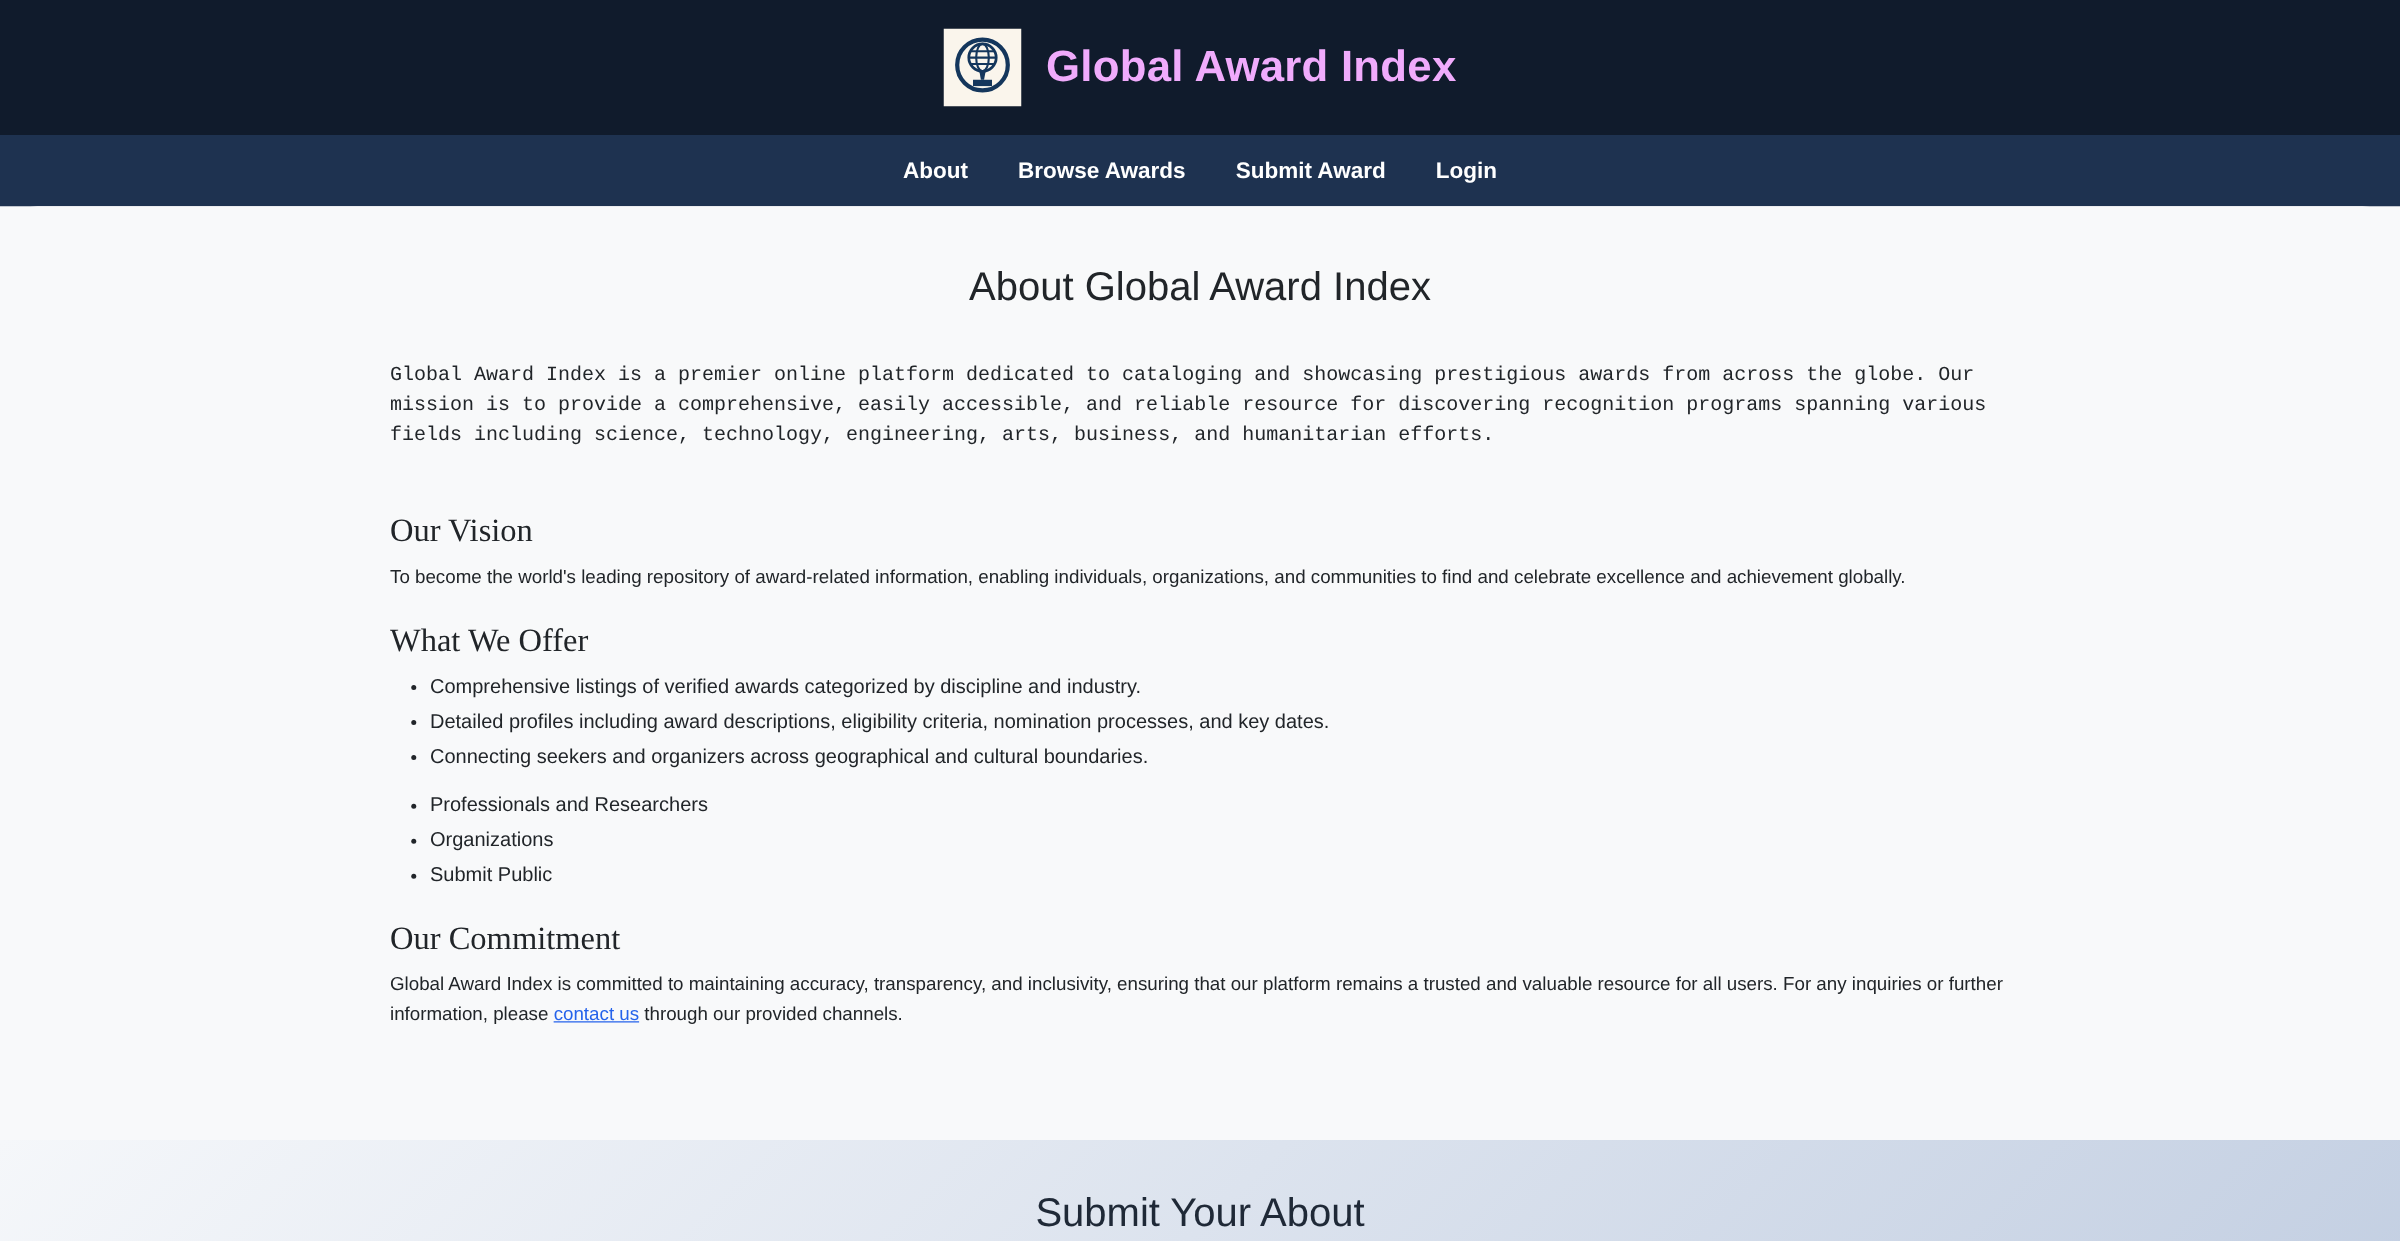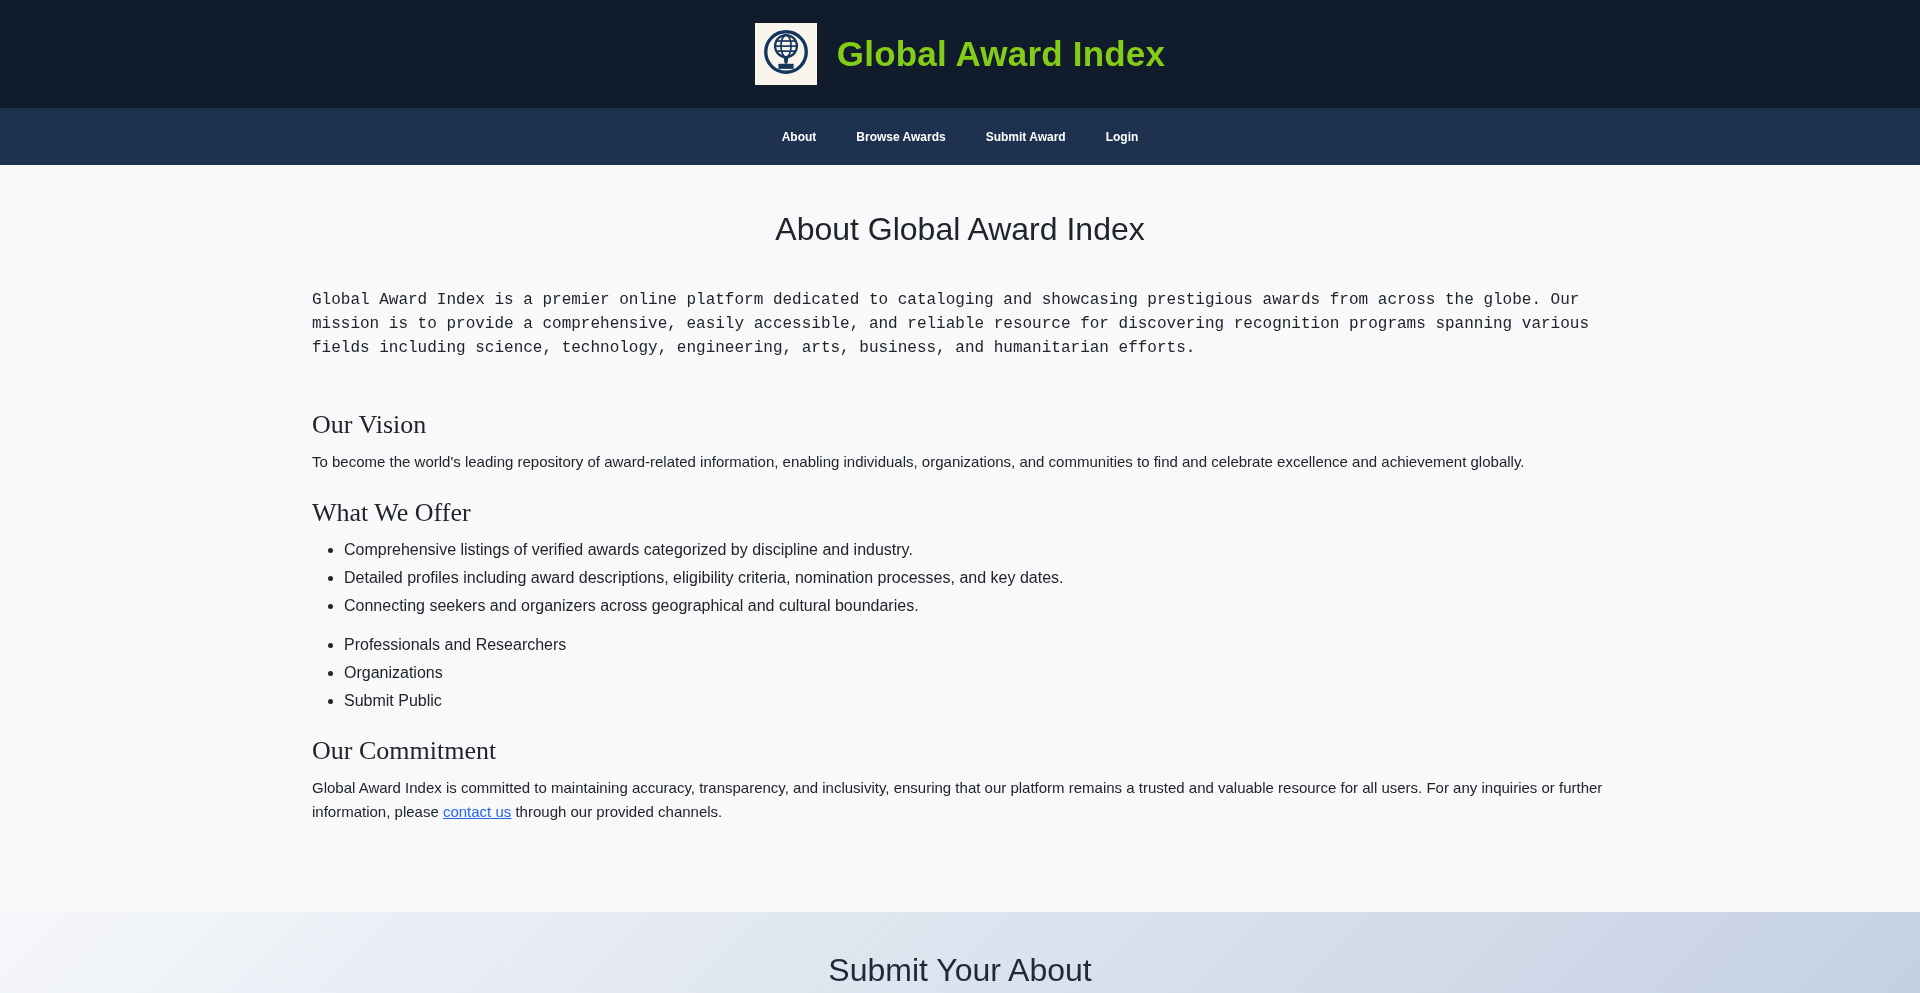--- a/index.html
+++ b/index.html
@@ -13,30 +13,30 @@
   
   .site-header {
     height: 108px; background: #101b2c;
     display: flex; align-items: center; justify-content: center; gap: 20px;
   }
   .logo-box {
     width: 62px; height: 62px; background: #faf5ec;
     display: flex; align-items: center; justify-content: center;
   }
   .site-title {
-    color: #84cc16; font-size: 35px; font-weight: 700; letter-spacing: 0.2px;
+    color: #f0abfc; font-size: 35px; font-weight: 700; letter-spacing: 0.2px;
   }
 
   
   .site-nav {
     height: 57px; background: #1e3250;
     display: flex; align-items: center; justify-content: center; gap: 40px;
   }
   .nav-link {
-    color: #ffffff; font-size: 12px; font-weight: 700;
+    color: #ffffff; font-size: 18px; font-weight: 700;
     text-decoration: none; cursor: pointer;
   }
 
   
   .main-area { background: #f8f9fa; height: 747px; border-radius: 30px; }
   .container { width: 1296px; margin: 0 auto; padding-top: 46px; }
   .page-title {
     font-size: 32px; font-weight: 400; text-align: center; color: #212529;
     margin-bottom: 40px;
   }

